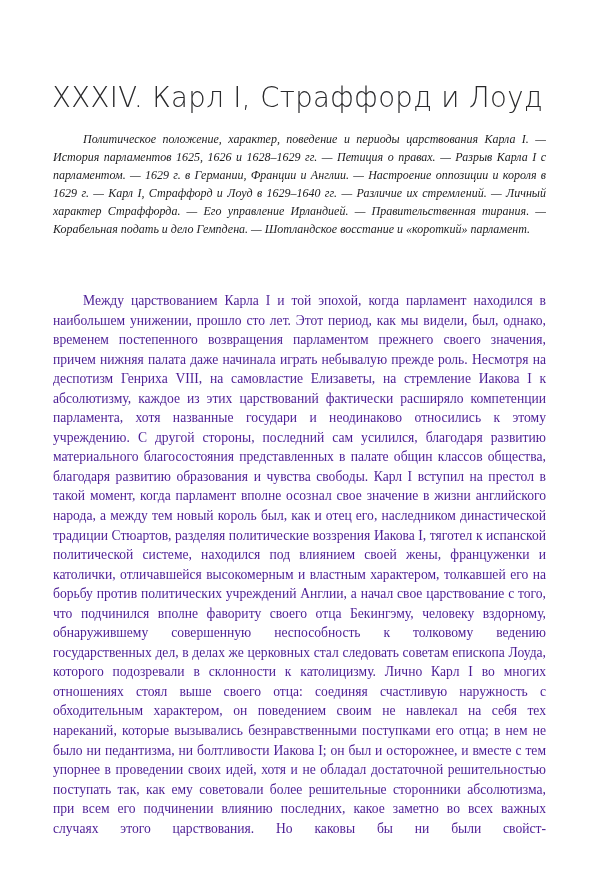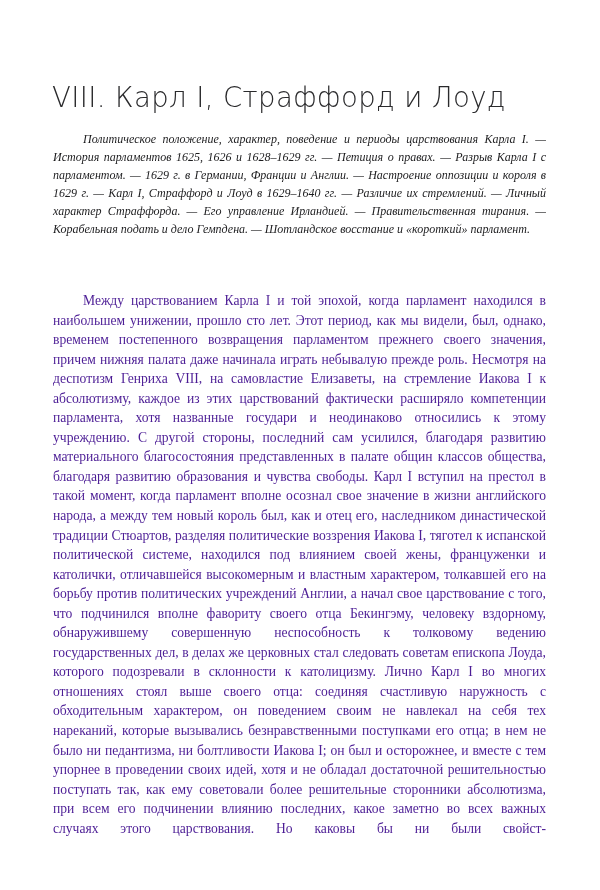--- a/index.html
+++ b/index.html
@@ -75,19 +75,19 @@
     content: "";
     display: inline-block;
     width: 100%;
   }
 </style>
 </head>
 <body>
 
 <div class="page">
 
-  <h1 class="chapter-title">VIII. Карл I, Страффорд и Лоуд</h1>
+  <h1 class="chapter-title">XXXIV. Карл I, Страффорд и Лоуд</h1>
 
   <div class="summary">Политическое положение, характер, поведение и периоды царствования Карла I. — История парламентов 1625, 1626 и 1628–1629 гг. — Петиция о правах. — Разрыв Карла I с парламентом. — 1629 г. в Германии, Франции и Англии. — Настроение оппозиции и короля в 1629 г. — Карл I, Страффорд и Лоуд в 1629–1640 гг. — Различие их стремлений. — Личный характер Страффорда. — Его управление Ирландией. — Правительственная тирания. — Корабельная подать и дело Гемпдена. — Шотландское восстание и «короткий» парламент.</div>
 
   <div class="body-text">Между царствованием Карла I и той эпохой, когда парламент находился в наибольшем унижении, прошло сто лет. Этот период, как мы видели, был, однако, временем постепенного возвращения парламентом прежнего своего значения, причем нижняя палата даже начинала играть небывалую прежде роль. Несмотря на деспотизм Генриха VIII, на самовластие Елизаветы, на стремление Иакова I к абсолютизму, каждое из этих царствований фактически расширяло компетенции парламента, хотя названные государи и неодинаково относились к этому учреждению. С другой стороны, последний сам усилился, благодаря развитию материального благосостояния представленных в палате общин классов общества, благодаря развитию образования и чувства свободы. Карл I вступил на престол в такой момент, когда парламент вполне осознал свое значение в жизни английского народа, а между тем новый король был, как и отец его, наследником династической традиции Стюартов, разделяя политические воззрения Иакова I, тяготел к испанской политической системе, находился под влиянием своей жены, француженки и католички, отличавшейся высокомерным и властным характером, толкавшей его на борьбу против политических учреждений Англии, а начал свое царствование с того, что подчинился вполне фавориту своего отца Бекингэму, человеку вздорному, обнаружившему совершенную неспособность к толковому ведению государственных дел, в делах же церковных стал следовать советам епископа Лоуда, которого подозревали в склонности к католицизму. Лично Карл I во многих отношениях стоял выше своего отца: соединяя счастливую наружность с обходительным характером, он поведением своим не навлекал на себя тех нареканий, которые вызывались безнравственными поступками его отца; в нем не было ни педантизма, ни болтливости Иакова I; он был и осторожнее, и вместе с тем упорнее в проведении своих идей, хотя и не обладал достаточной решительностью поступать так, как ему советовали более решительные сторонники абсолютизма, при всем его подчинении влиянию последних, какое заметно во всех важных случаях этого царствования. Но каковы бы ни были свойст-</div>
 
 </div>
 
 </body></html>

